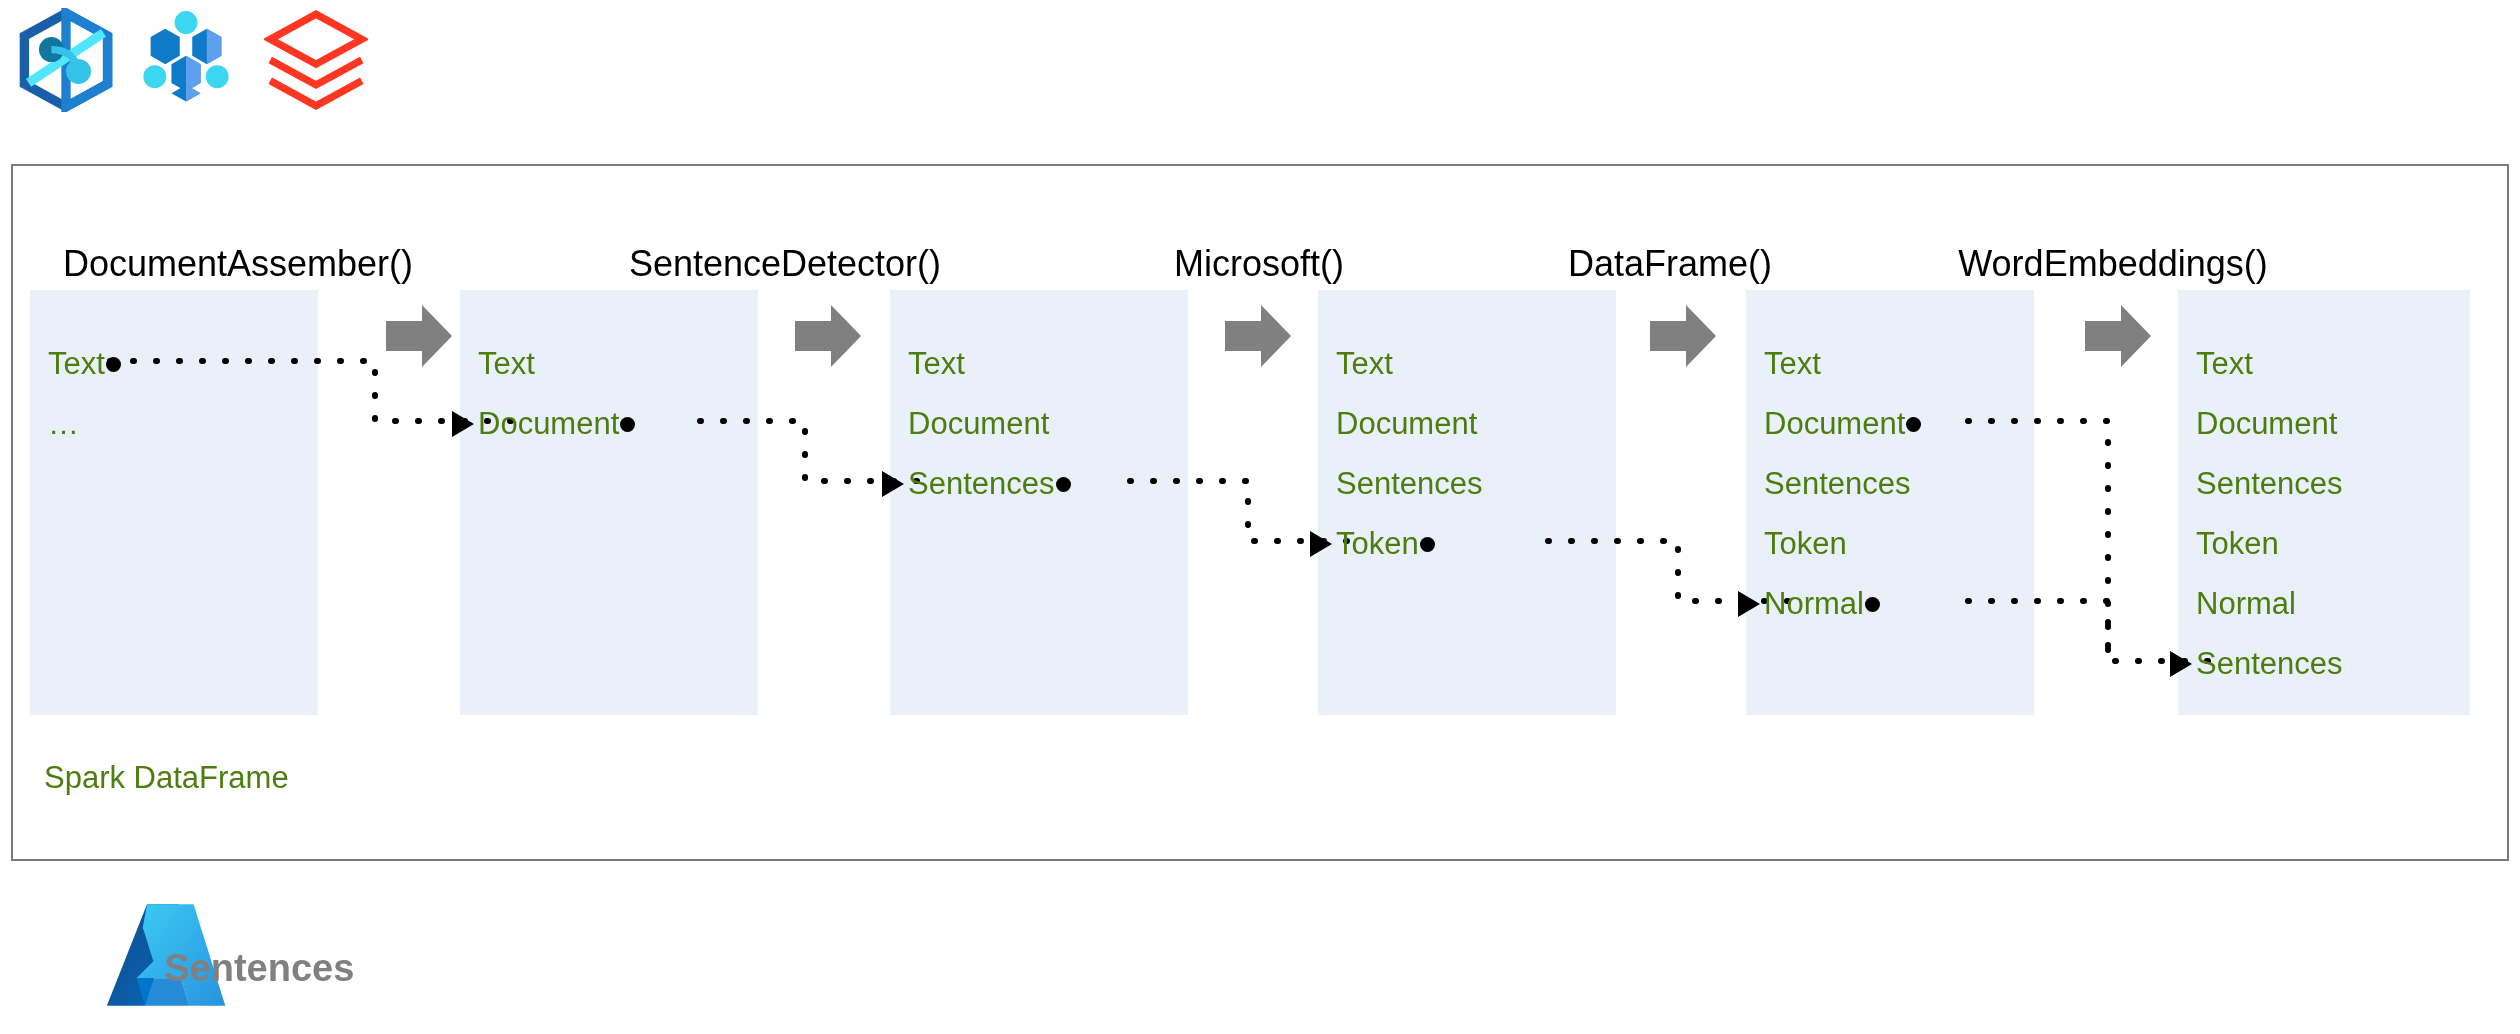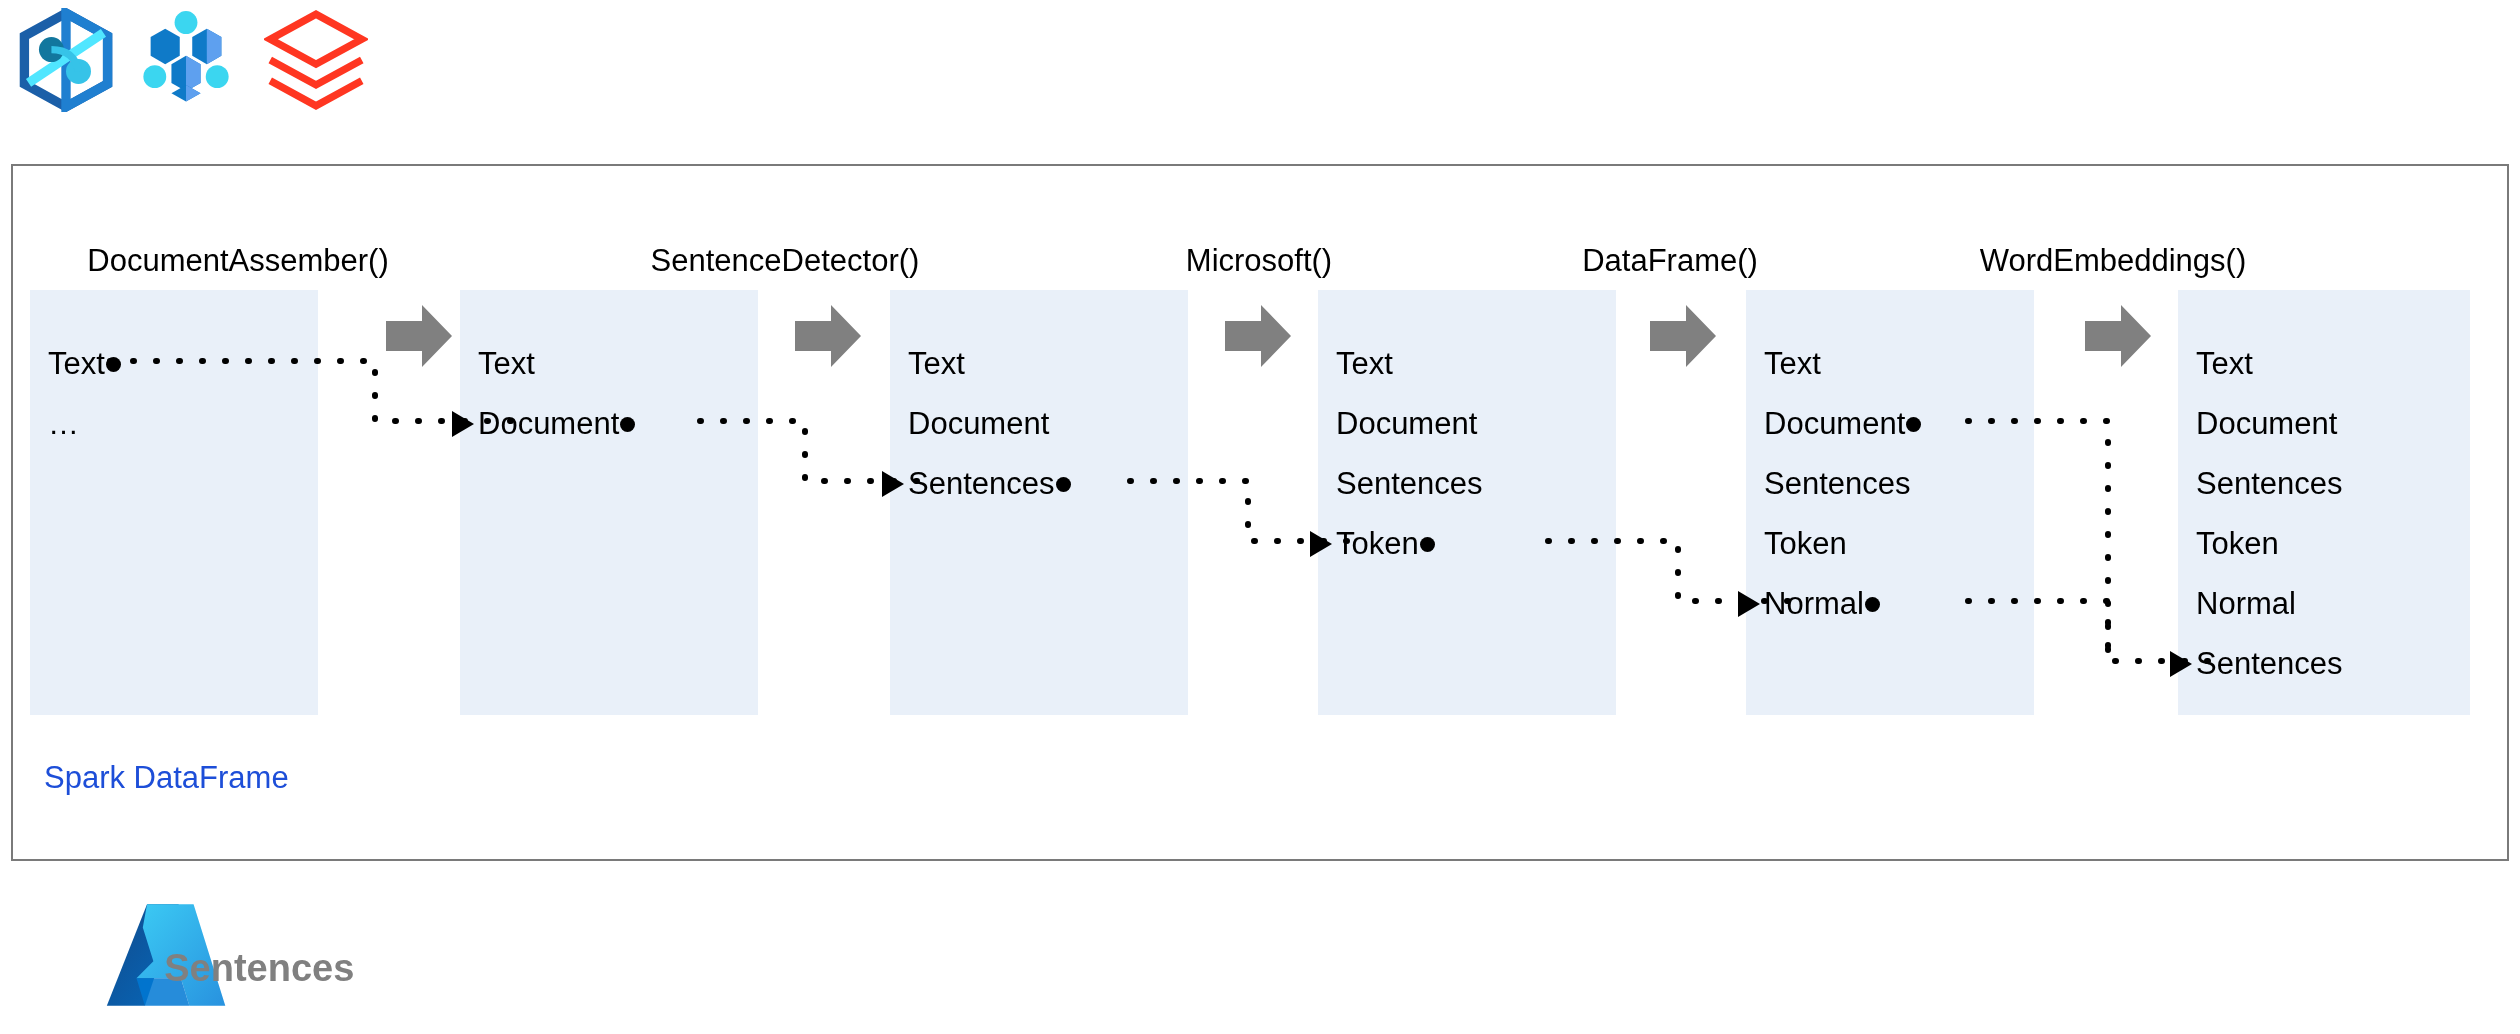--- a/index.html
+++ b/index.html
@@ -20,44 +20,44 @@
 
   
   #dataframe-frame {
     position: absolute; left: 11px; top: 164px;
     width: 2498px; height: 697px;
     border: 2px solid #7a7a7a;
     background: #ffffff;
   }
   #spark-label {
     position: absolute; left: 44px; top: 760px;
-    font-size: 31px; color: #1d4ed8; white-space: nowrap;
+    font-size: 31px; color: #4d7c0f; white-space: nowrap;
   }
 
   
   .stage-label {
     position: absolute; top: 243px;
-    font-size: 31px; color: #000; white-space: nowrap;
+    font-size: 36px; color: #000; white-space: nowrap;
     text-align: center; transform: translateX(-50%);
   }
 
   
   .block-arrow {
     position: absolute; top: 305px;
     width: 66px; height: 62px;
   }
 
   
   .col-box {
     position: absolute; top: 290px;
     background: #e9f0f9;
   }
   .col-row {
     position: absolute;
-    font-size: 31px; color: #000000;
+    font-size: 31px; color: #4d7c0f;
     white-space: nowrap; line-height: 1;
   }
   .port-dot {
     display: inline-block;
     width: 15px; height: 15px;
     border-radius: 50%;
     background: #000;
     vertical-align: 0.06em;
     margin-left: 1px;
   }

